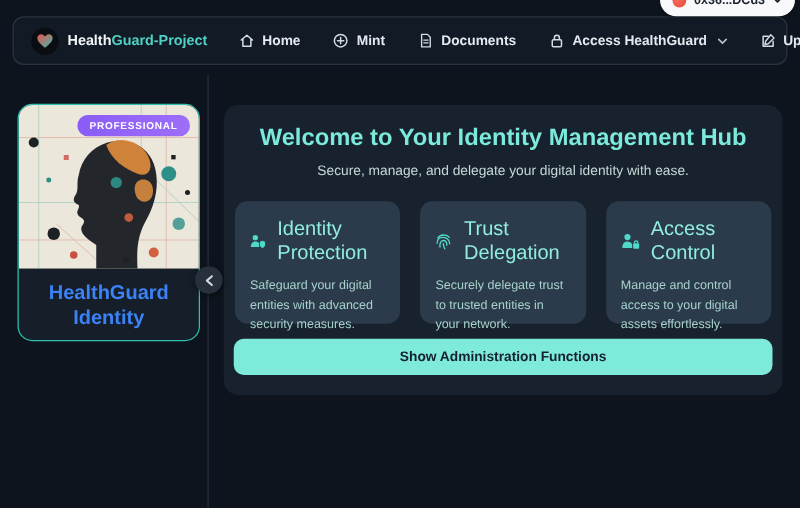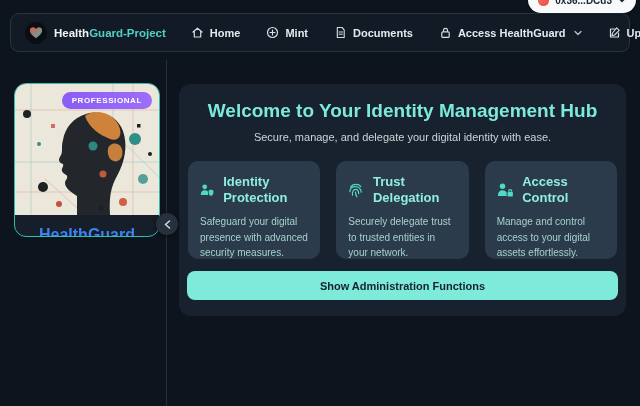--- a/index.html
+++ b/index.html
@@ -37,21 +37,21 @@
     font-size:11px; font-weight:700; color:#e3e9ef; cursor:pointer; white-space:nowrap;
   }
   .nav-item svg, .nav-item .glyph { flex:0 0 auto; }
   .chev { margin-left:2px; opacity:.85; }
 
   
   .content { display:flex; position:relative; height:346px; }
   .sidebar { width:167px; border-right:1px solid #242f3c; padding:23px 0 0 14px; }
 
   .id-card {
-    width:146px; height:154px; border:1px solid #2fbfae; border-radius:12px;
+    width:146px; height:190px; border:1px solid #2fbfae; border-radius:12px;
     background:#151e29; overflow:hidden; position:relative; cursor:pointer;
   }
   .id-card .art { height:131px; position:relative; }
   .id-card .art svg { display:block; }
   .pro-badge {
     position:absolute; top:8px; right:7px; background:linear-gradient(90deg,#8b5cf6,#9d6ef8);
     color:#ffffff; font-size:8px; font-weight:800; letter-spacing:.6px;
     padding:4px 10px; border-radius:11px;
   }
   .id-info { padding:10px 10px 8px; }
@@ -73,21 +73,21 @@
   .main { flex:1; padding:24px 14px 0 12px; }
   .panel { background:#18222e; border-radius:12px; padding:16px 8px 16px; }
   .panel-title { text-align:center; color:#7ceadb; font-size:19px; font-weight:800; }
   .panel-sub { text-align:center; color:#c4d8d5; font-size:11px; margin-top:9px; }
 
   .features { display:flex; gap:16px; margin-top:18px; padding:0 1px; }
   .feature {
     flex:1; background:#2b3b4b; border-radius:10px; padding:13px 12px; height:98px;
   }
   .feature-head { display:flex; align-items:center; gap:9px; }
-  .feature-title { color:#8feede; font-size:13px; font-weight:700; line-height:1.2; }
+  .feature-title { color:#8feede; font-size:16px; font-weight:400; line-height:1.2; }
   .feature-desc { margin-top:9px; color:#a6d2cb; font-size:10px; line-height:1.55; }
 
   .admin-btn {
     margin-top:12px; width:100%; height:29px; border:none; border-radius:8px;
     background:#7eead9; color:#15212d; font-family:inherit;
     font-size:11px; font-weight:800; cursor:pointer;
   }
 </style>
 </head>
 <body>
@@ -227,21 +227,21 @@
       <div class="features">
         <div class="feature">
           <div class="feature-head">
             <svg width="19" height="18" viewBox="0 0 18 18">
               <circle cx="6" cy="5" r="3" fill="#4fd9c8"></circle>
               <path d="M1,15.5 C1,10.8 3.5,9.2 6,9.2 C7.6,9.2 9.2,9.8 10.2,11.2 C10,12 10,13 10.5,15.5 Z" fill="#4fd9c8"></path>
               <path d="M14,8.5 L17,9.6 V12.6 C17,14.7 15.5,16 14,16.7 C12.5,16 11,14.7 11,12.6 V9.6 Z" fill="#4fd9c8"></path>
             </svg>
             <span class="feature-title">Identity Protection</span>
           </div>
-          <p class="feature-desc">Safeguard your digital presence with advanced security measures.</p>
+          <p class="feature-desc">Safeguard your digital entities with advanced security measures.</p>
         </div>
 
         <div class="feature">
           <div class="feature-head">
             <svg width="19" height="18" viewBox="0 0 18 18">
               <g fill="none" stroke="#4fd9c8" stroke-width="1.4" stroke-linecap="round">
                 <path d="M3,5.5 C5.2,1.8 12,1.4 14.8,5"></path>
                 <path d="M2.2,11 C2.2,7.2 4.8,5 8.5,5 C12.2,5 15.2,7.7 15.2,11.6"></path>
                 <path d="M5.2,15 C4.7,12.3 5.7,8.2 8.5,8.2 C11.3,8.2 12.3,10.4 12.3,13.2"></path>
                 <path d="M8.6,11.4 C8.6,13.6 9.1,15.2 10.2,16.8"></path>

